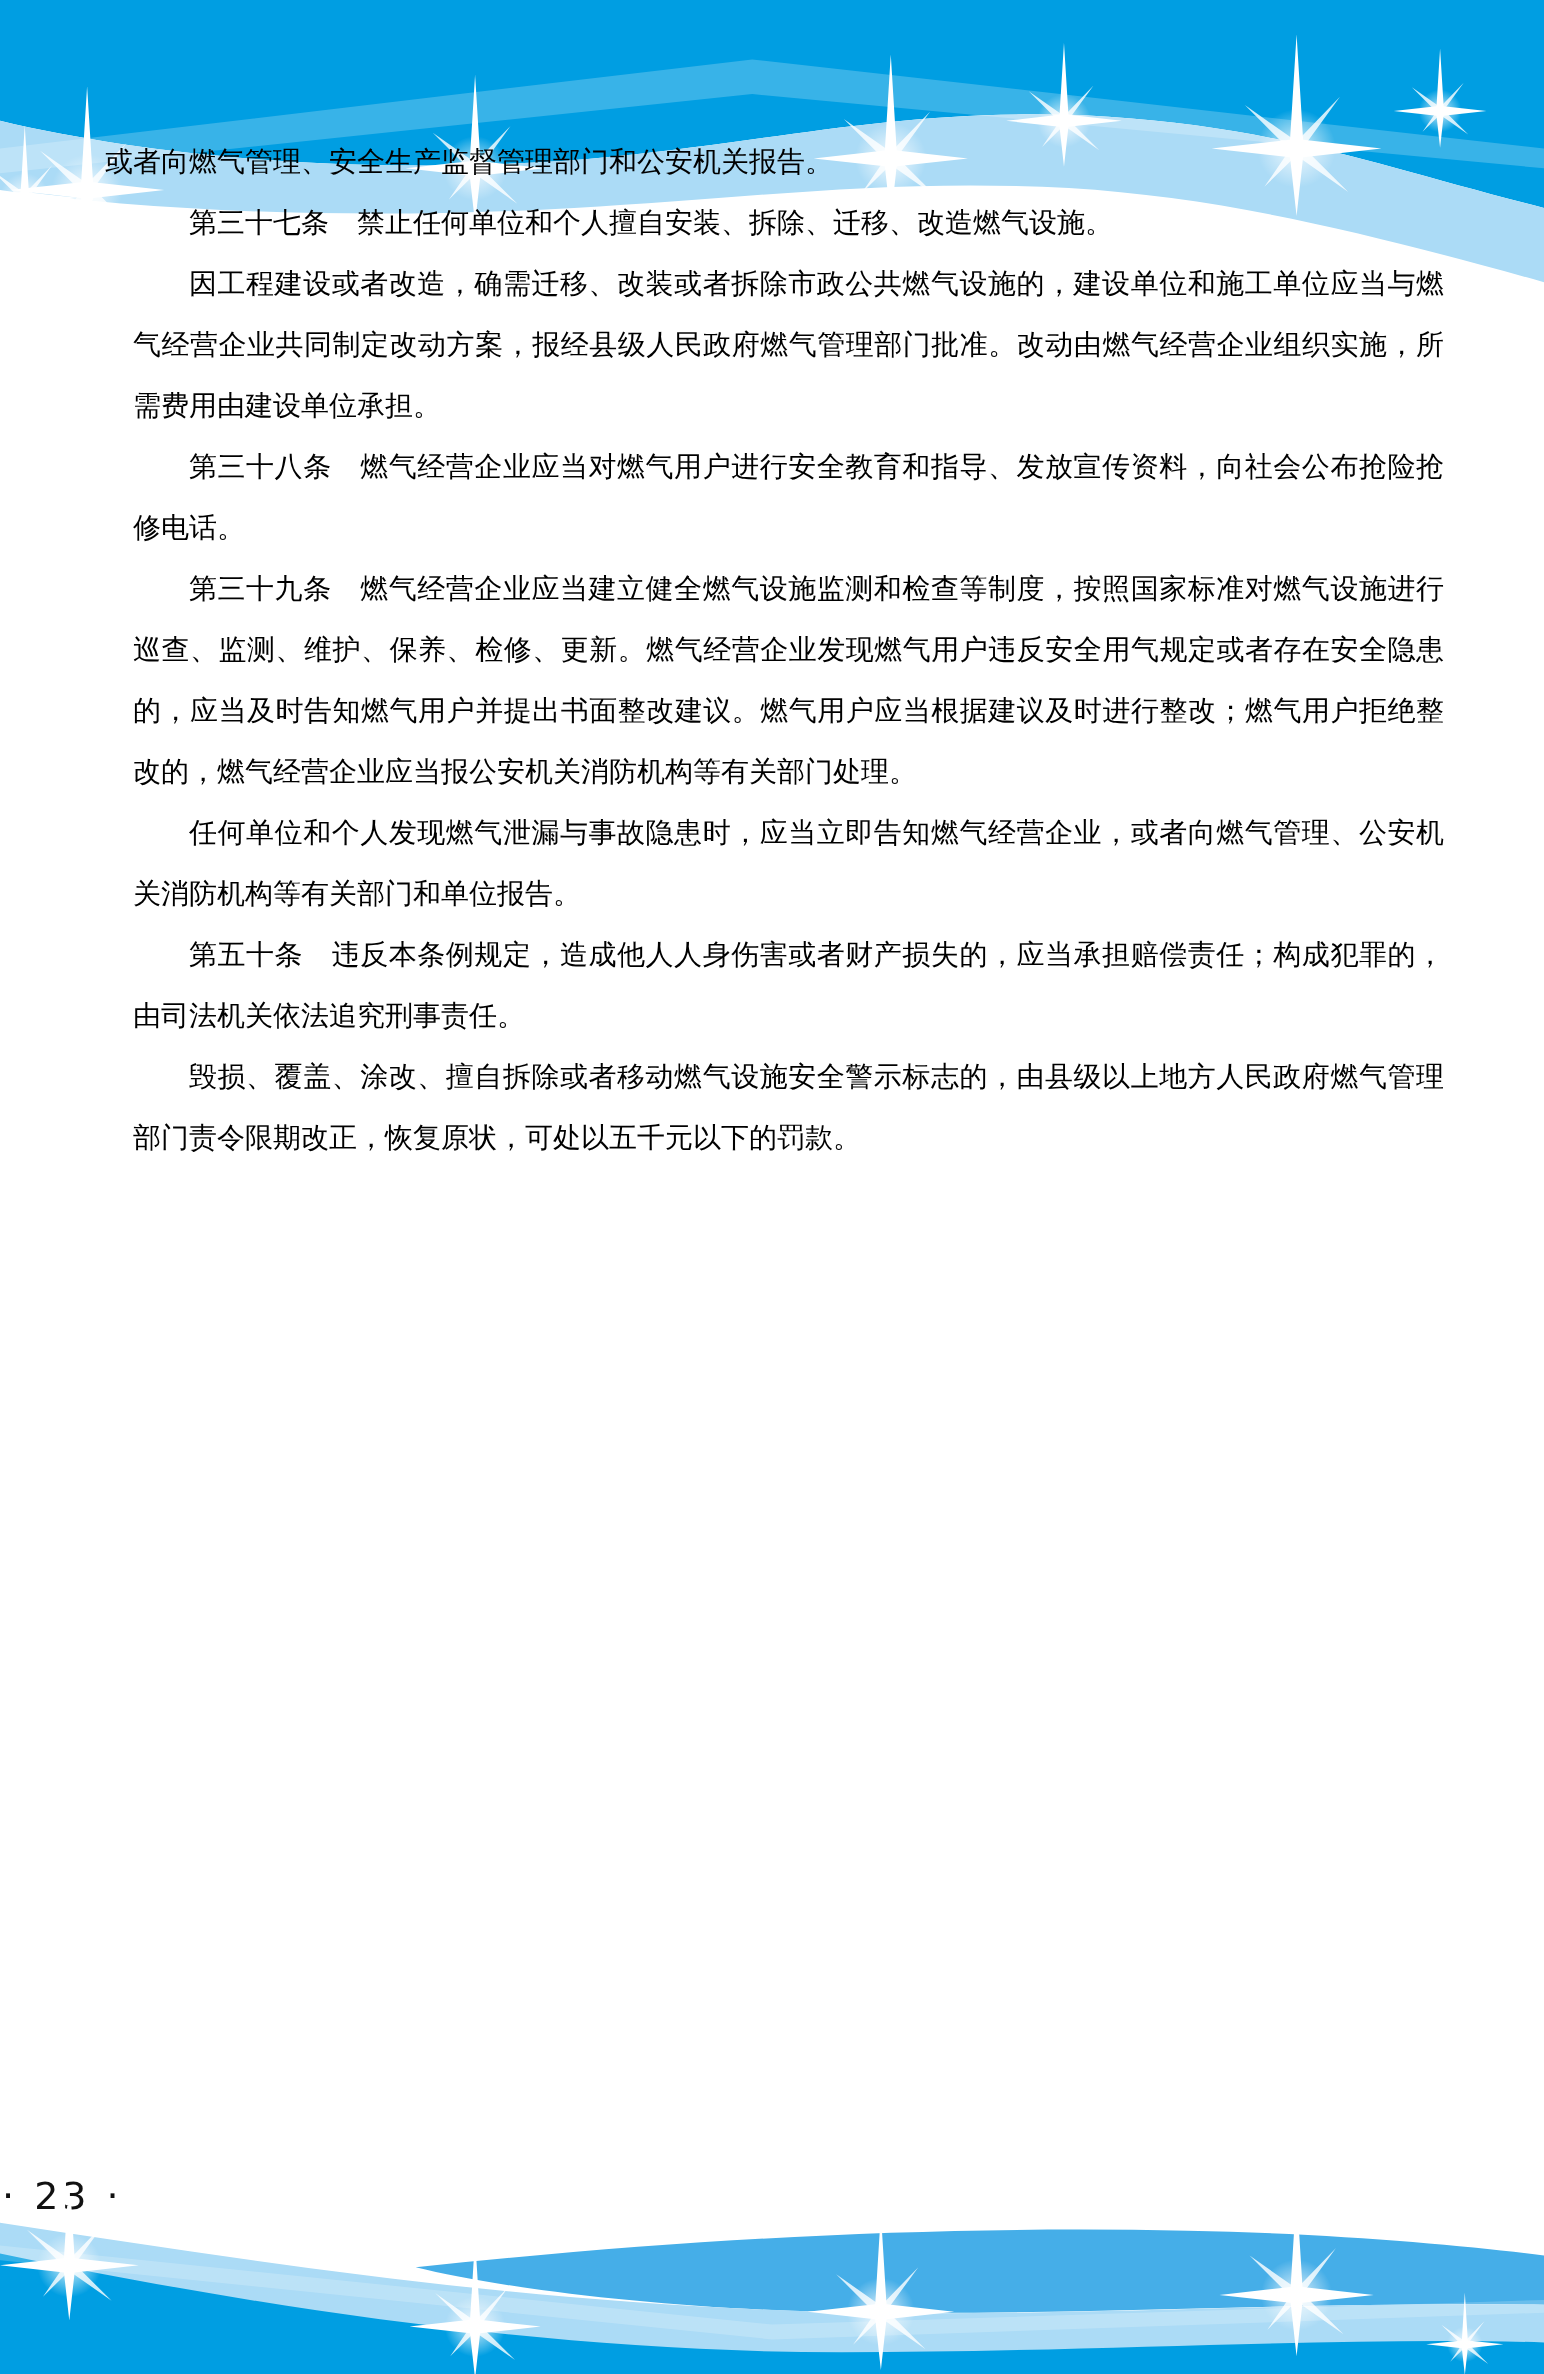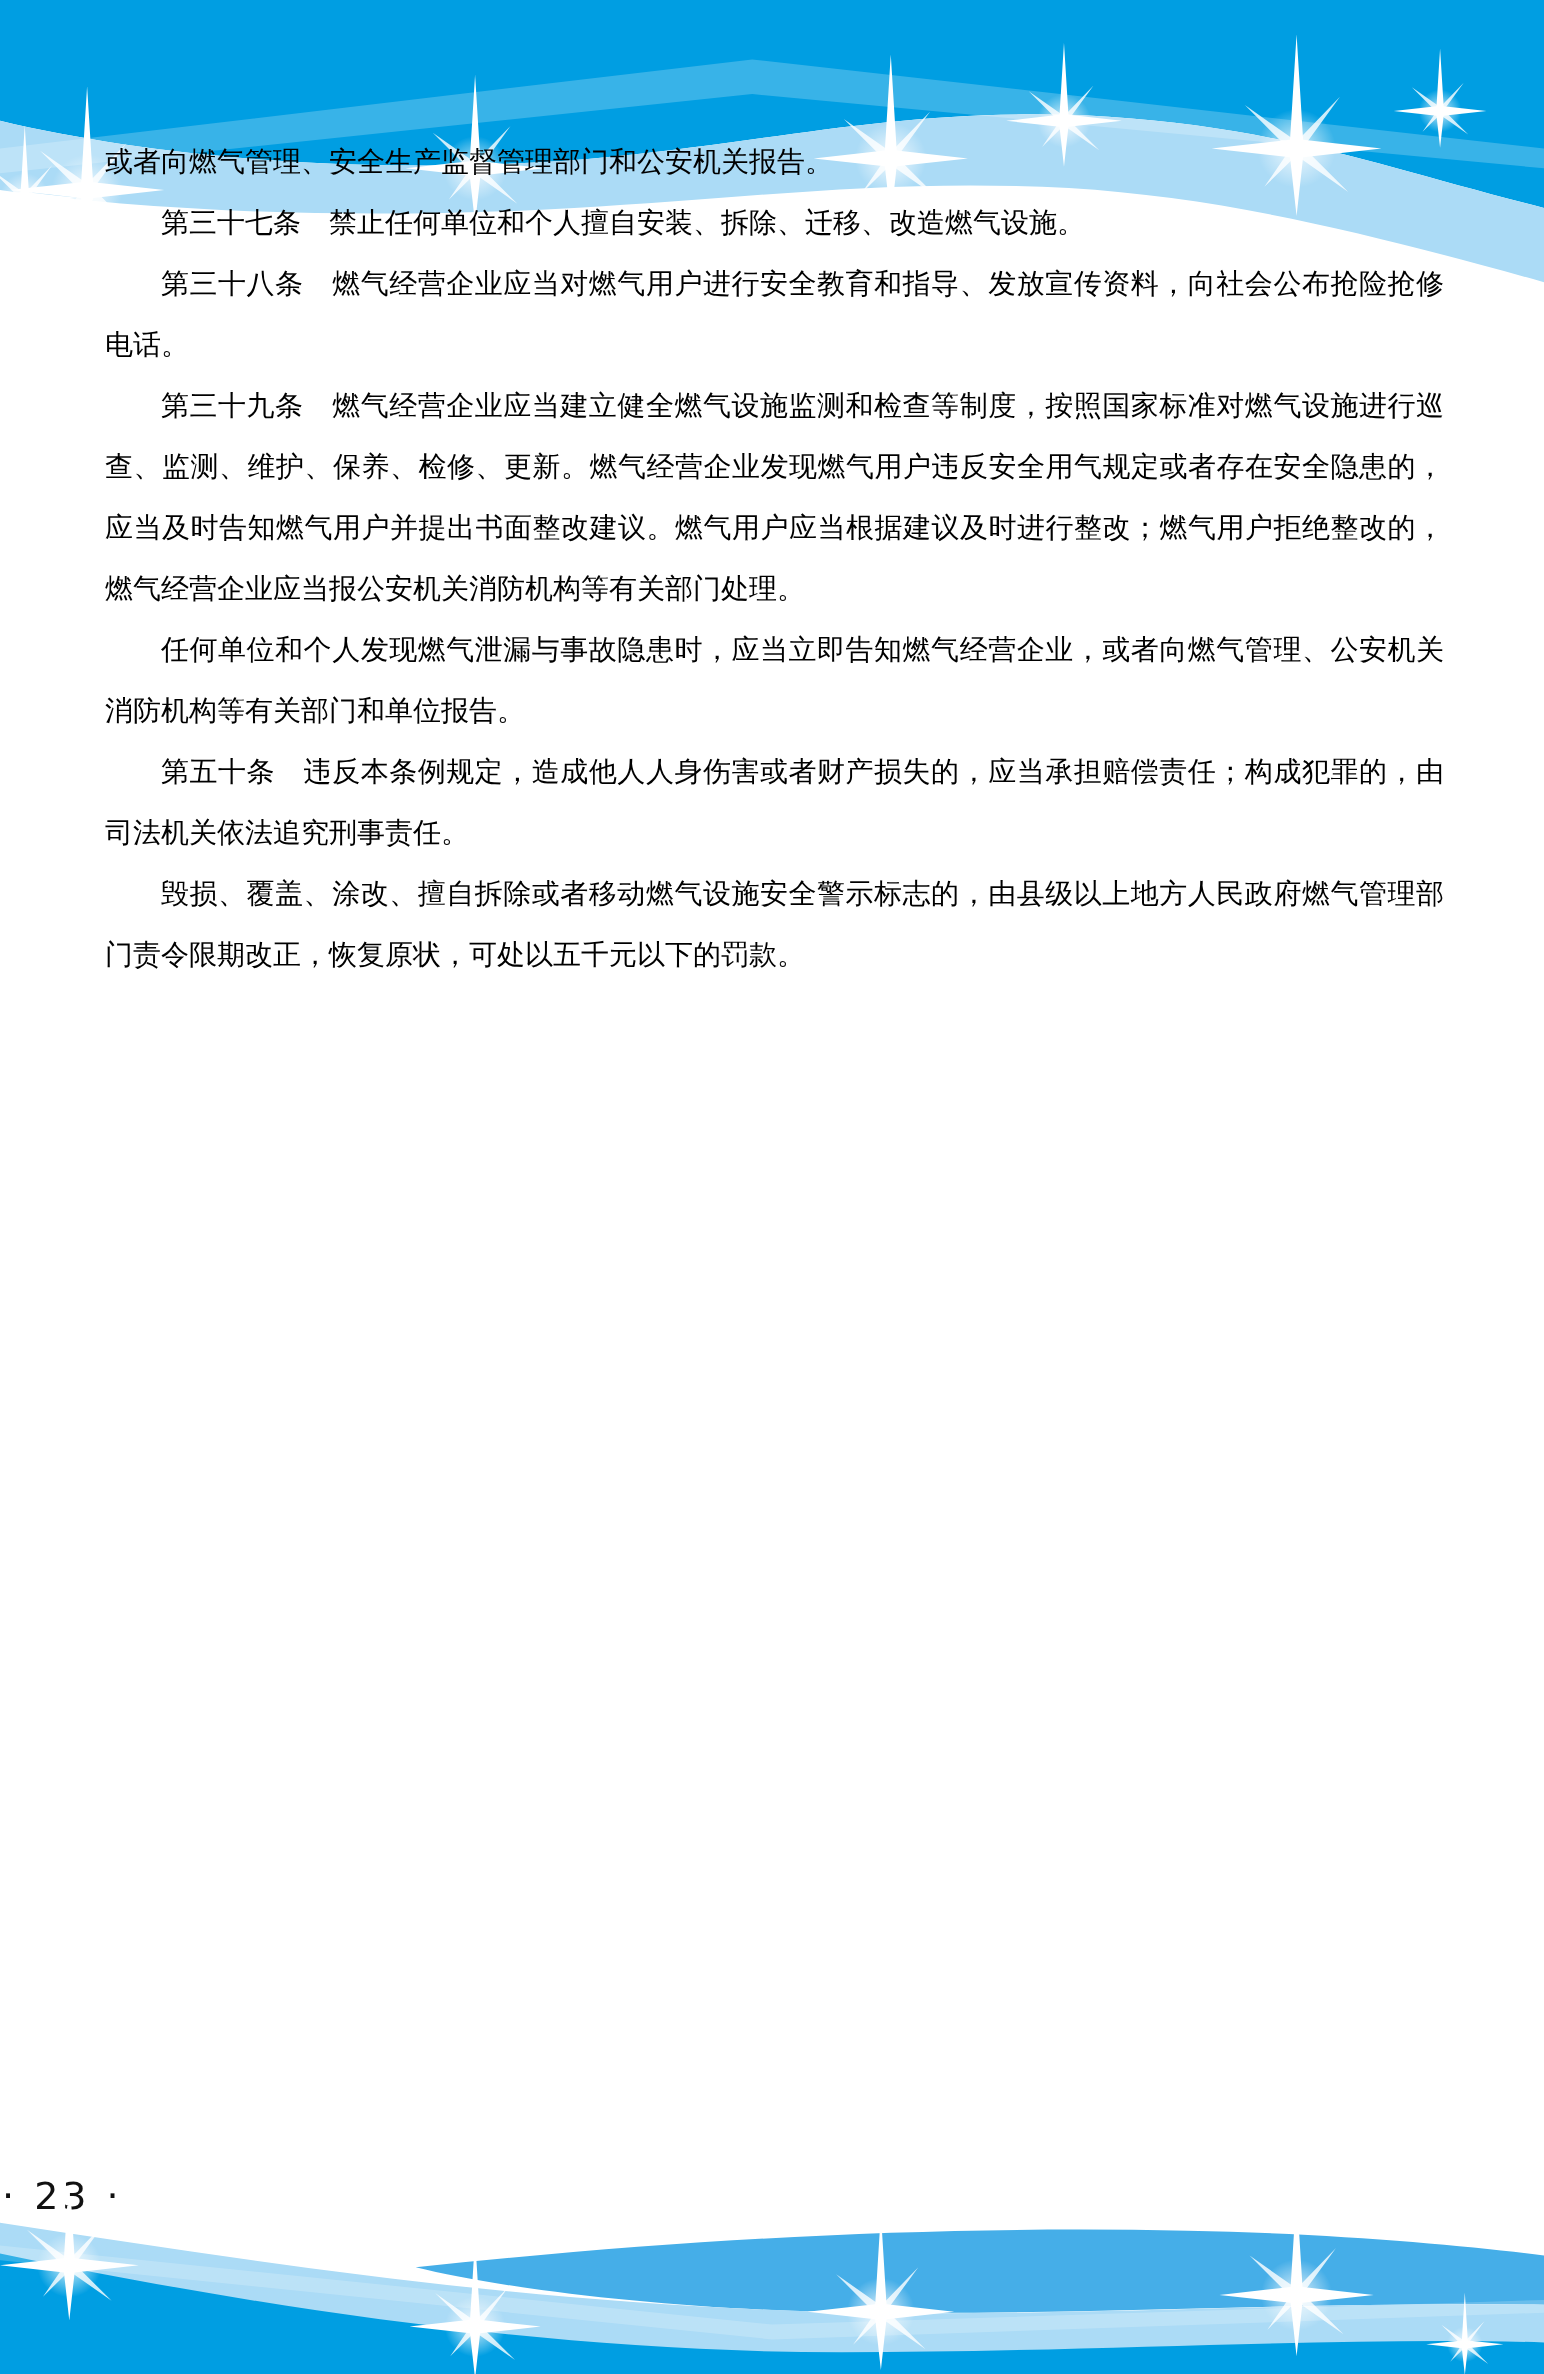--- a/index.html
+++ b/index.html
@@ -22,21 +22,21 @@
   .fill-light{fill:var(--band-light-blue);}
   .fill-mid{fill:var(--band-mid-blue);}
   .content{
     position:absolute;top:131px;left:105px;width:1339px;
     color:var(--text-color);
   }
   .para{
     margin:0;font-size:28px;line-height:61px;
     text-align:justify;text-justify:inter-ideograph;
   }
-  .para.indent{text-indent:2em;}
+  .para.indent{text-indent:2em;margin-left:28px;}
   .page-number{
     position:absolute;top:2174px;left:2px;width:1544px;
     font-size:38px;color:#111;
     font-family:"DejaVu Sans","Liberation Sans",sans-serif;
     letter-spacing:4px;
   }
 </style>
 </head>
 <body>
 
@@ -67,20 +67,21 @@
   <use href="#spark" transform="translate(900,160) scale(1.0)"></use>
   <use href="#spark" transform="translate(1310,150) scale(1.1)"></use>
   <use href="#spark" transform="translate(1075,122) scale(0.75)"></use>
   <use href="#spark" transform="translate(1455,112) scale(0.6)"></use>
   <use href="#spark" transform="translate(25,200) scale(0.7)"></use>
 </svg>
 
 <main class="content">
     <p class="para">或者向燃气管理、安全生产监督管理部门和公安机关报告。</p>
     <p class="para indent">第三十七条　禁止任何单位和个人擅自安装、拆除、迁移、改造燃气设施。</p>
+    <p class="para indent">因工程建设或者改造，确需迁移、改装或者拆除市政公共燃气设施的，建设单位和施工单位应当与燃气经营企业共同制定改动方案，报经县级人民政府燃气管理部门批准。改动由燃气经营企业组织实施，所需费用由建设单位承担。</p>
     <p class="para indent">第三十八条　燃气经营企业应当对燃气用户进行安全教育和指导、发放宣传资料，向社会公布抢险抢修电话。</p>
     <p class="para indent">第三十九条　燃气经营企业应当建立健全燃气设施监测和检查等制度，按照国家标准对燃气设施进行巡查、监测、维护、保养、检修、更新。燃气经营企业发现燃气用户违反安全用气规定或者存在安全隐患的，应当及时告知燃气用户并提出书面整改建议。燃气用户应当根据建议及时进行整改；燃气用户拒绝整改的，燃气经营企业应当报公安机关消防机构等有关部门处理。</p>
     <p class="para indent">任何单位和个人发现燃气泄漏与事故隐患时，应当立即告知燃气经营企业，或者向燃气管理、公安机关消防机构等有关部门和单位报告。</p>
     <p class="para indent">第五十条　违反本条例规定，造成他人人身伤害或者财产损失的，应当承担赔偿责任；构成犯罪的，由司法机关依法追究刑事责任。</p>
     <p class="para indent">毁损、覆盖、涂改、擅自拆除或者移动燃气设施安全警示标志的，由县级以上地方人民政府燃气管理部门责令限期改正，恢复原状，可处以五千元以下的罚款。</p>
   </main>
 
 <div class="page-number">· 23 ·</div>
 
 <svg class="deco footer-deco" viewBox="0 0 1560 170" preserveAspectRatio="none" aria-hidden="true">

